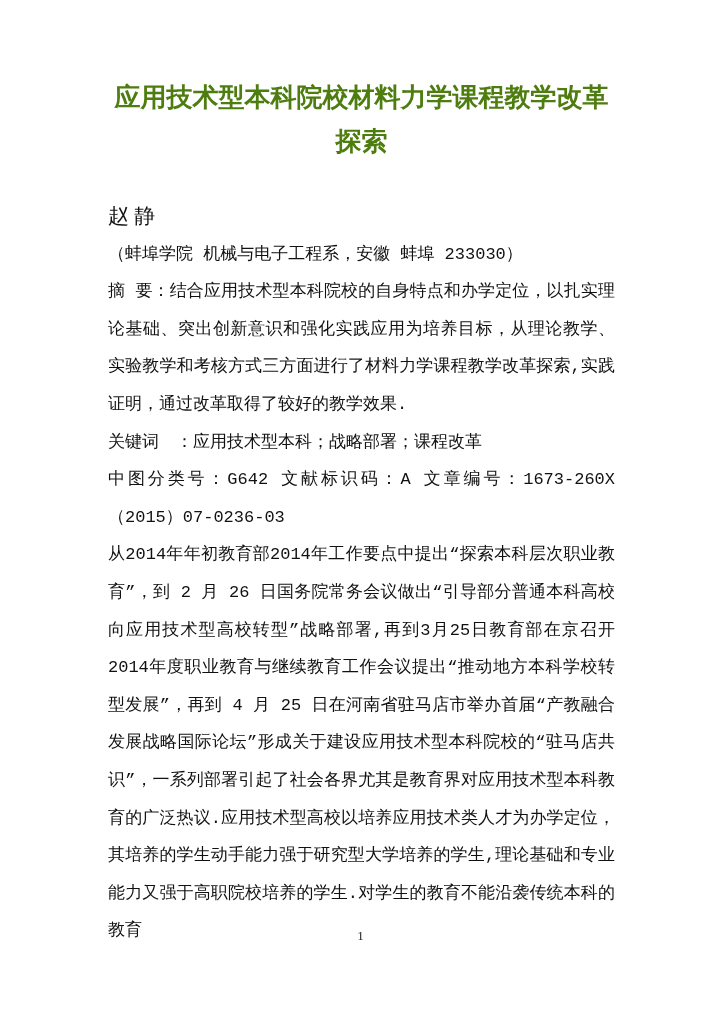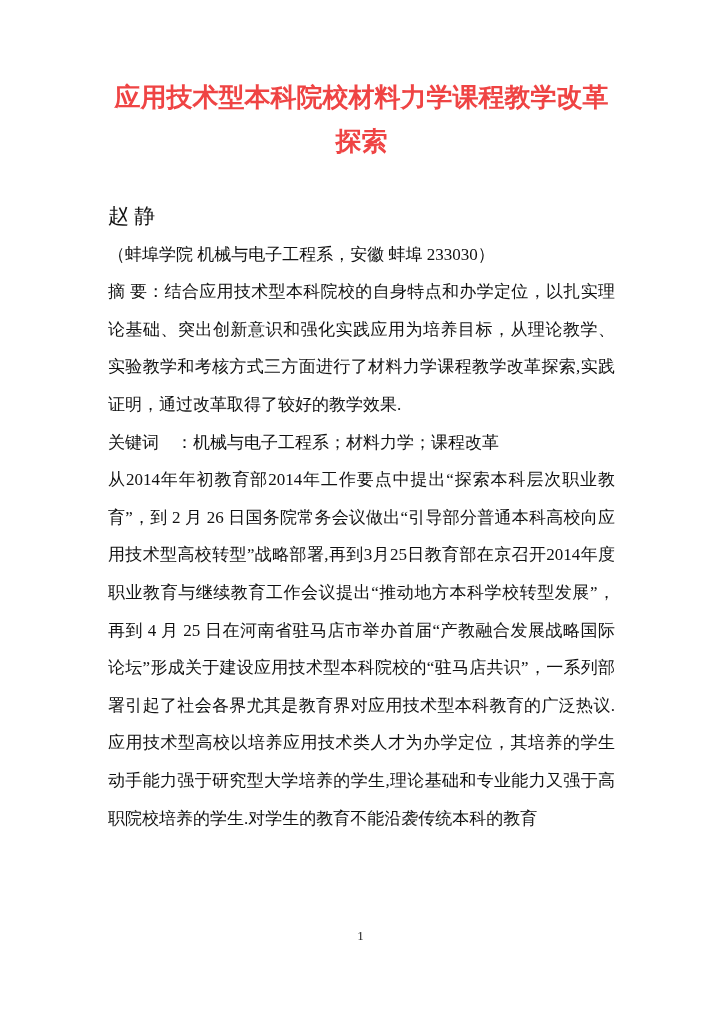--- a/index.html
+++ b/index.html
@@ -23,35 +23,36 @@
     top: 0;
     width: 507px;
   }
   .title {
     margin: 76px 0 0 0;
     font-size: 26px;
     font-weight: bold;
     line-height: 44px;
     text-align: center;
     letter-spacing: 0px;
-    color: #ef4444;
+    color: #4d7c0f;
   }
   .byline {
     margin-top: 34px;
     font-size: 21px;
     line-height: 37.6px;
     text-align: left;
   }
   .para {
     margin: 0;
     font-size: 17px;
     line-height: 37.6px;
     text-align: justify;
     text-justify: inter-ideograph;
     word-break: break-word;
+    font-family: Liberation Mono, monospace;
   }
   .page-number {
     position: absolute;
     left: 0;
     top: 926px;
     width: 721px;
     text-align: center;
     font-size: 13px;
     line-height: 20px;
     color: #222222;
@@ -59,17 +60,18 @@
 </style>
 </head>
 <body>
 
 <div class="page">
   <div class="content">
     <h1 class="title">应用技术型本科院校材料力学课程教学改革探索</h1>
     <div class="byline">赵 静</div>
     <div class="para">（蚌埠学院 机械与电子工程系，安徽 蚌埠 233030）</div>
     <div class="para">摘 要：结合应用技术型本科院校的自身特点和办学定位，以扎实理论基础、突出创新意识和强化实践应用为培养目标，从理论教学、实验教学和考核方式三方面进行了材料力学课程教学改革探索,实践证明，通过改革取得了较好的教学效果.</div>
-    <div class="para">关键词　：机械与电子工程系；材料力学；课程改革</div>
+    <div class="para">关键词　：应用技术型本科；战略部署；课程改革</div>
+    <div class="para">中图分类号：G642 文献标识码：A 文章编号：1673-260X（2015）07-0236-03</div>
     <div class="para">从2014年年初教育部2014年工作要点中提出“探索本科层次职业教育”，到 2 月 26 日国务院常务会议做出“引导部分普通本科高校向应用技术型高校转型”战略部署,再到3月25日教育部在京召开2014年度职业教育与继续教育工作会议提出“推动地方本科学校转型发展”，再到 4 月 25 日在河南省驻马店市举办首届“产教融合发展战略国际论坛”形成关于建设应用技术型本科院校的“驻马店共识”，一系列部署引起了社会各界尤其是教育界对应用技术型本科教育的广泛热议.应用技术型高校以培养应用技术类人才为办学定位，其培养的学生动手能力强于研究型大学培养的学生,理论基础和专业能力又强于高职院校培养的学生.对学生的教育不能沿袭传统本科的教育</div>
   </div>
   <div class="page-number">1</div>
 </div>
 
 </body></html>

